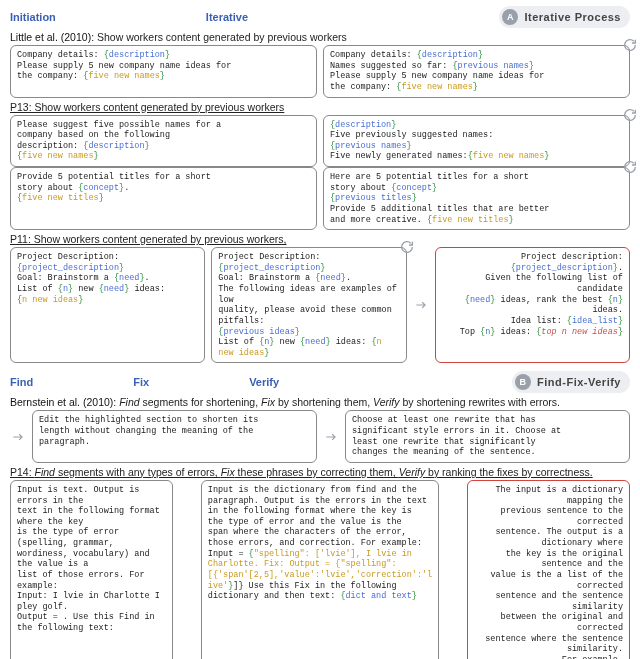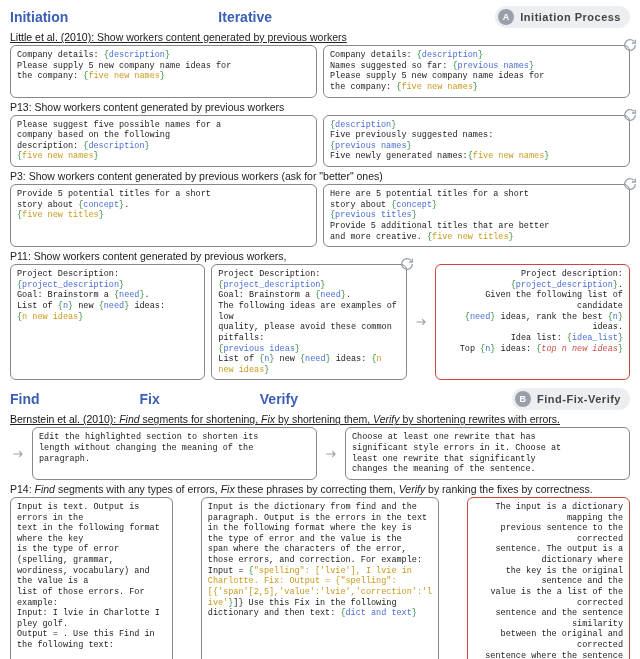--- a/index.html
+++ b/index.html
@@ -1,27 +1,27 @@
 <!DOCTYPE html>
 <html><head>
 <meta charset="utf-8">
 <style>
   * { box-sizing: border-box; margin: 0; padding: 0; }
   body { font-family: Arial, Helvetica, sans-serif; font-size: 10px; background: #fff; width: 640px; padding: 6px 10px 6px 10px; color: #222; }
   .section { margin-bottom: 8px; }
   .section-header { display: flex; align-items: center; justify-content: space-between; gap:6px; margin-bottom:3px; }
-  .stage-labels { display: flex; gap: 150px; font-weight: bold; color: #3B5FB5; font-size: 14px; }
+  .stage-labels { display: flex; gap: 150px; font-weight: bold; color: #3B5FB5; font-size: 11px; }
   .stage-labels.three { gap: 100px; }
   .stage-labels span { display:inline-block; }
   .badge { display:inline-flex; align-items:center; gap:6px; background:#eceef2; color:#444; font-weight:bold; font-size:11px; padding:3px 9px 3px 3px; border-radius:11px; letter-spacing:0.5px; }
   .badge .circ { width:16px; height:16px; border-radius:50%; background:#9aa0aa; color:#fff; display:flex; align-items:center; justify-content:center; font-size:9px; }
-  .source-row { font-size:10.5px; margin-bottom:2px;text-decoration:underline; }
+  .source-row { font-size:10.5px; margin-bottom:2px; }
   .source-row .src { color:#111; }
   .source-row .it { font-style: italic; }
-  .row-title { font-size:10.5px; margin:3px 0 2px 0; }
+  .row-title { font-size:10.5px; margin:3px 0 2px 0;text-decoration:underline; }
   .row-title .it { font-style: italic; }
   .cols { display:flex; gap:6px; align-items:stretch; }
   .cols .arrow-wrap { display:flex; flex-direction:column; align-items:center; justify-content:center; width:16px; }
   .box { border:1px solid #888; border-radius:6px; padding:4px 6px; font-family: "Courier New", Courier, monospace; font-size:8.5px; line-height:1.25; flex:1; background:#fff; min-height:28px; position:relative; }
   .box.red { border-color:#D0443F;text-align:right; }
   .box .brace { color:#2F8F3E; }
   .box .ph { color:#4A6FD4; }
   .box .redv { color:#C94F4A;font-style:italic; }
   .box .yel { color:#C99A1E; }
   .loop-icon { position:absolute; top:-9px; right:-9px; width:16px; height:16px; }
@@ -32,21 +32,21 @@
 <body>
 
 <div class="section">
   <div class="section-header">
     <div class="stage-labels">
       <span>Initiation</span>
       <span>Iterative</span>
     </div>
     <div class="badge">
       <span class="circ">A</span>
-      <span>Initiation Process</span>
+      <span>Iterative Process</span>
     </div>
   </div>
 
   <div class="source-row">
     <span class="src">Little et al. (2010): </span><span>Show workers content generated by previous workers</span>
   </div>
   <div class="cols">
     <div class="box"><span>Company details: <span class="brace">{</span><span class="ph">description</span><span class="brace">}</span><br>Please supply 5 new company name ideas for<br>the company: <span class="brace">{</span><span class="yel">five new names</span><span class="brace">}</span></span></div>
     <div class="box">
       <span>Company details: <span class="brace">{</span><span class="ph">description</span><span class="brace">}</span><br>Names suggested so far: <span class="brace">{</span><span class="ph">previous names</span><span class="brace">}</span><br>Please supply 5 new company name ideas for<br>the company: <span class="brace">{</span><span class="yel">five new names</span><span class="brace">}</span></span>
@@ -60,21 +60,20 @@
   <div class="cols">
     <div class="box"><span>Please suggest five possible names for a<br>company based on the following<br>description: <span class="brace">{</span><span class="ph">description</span><span class="brace">}</span><br><span class="brace">{</span><span class="yel">five new names</span><span class="brace">}</span></span></div>
     <div class="box">
       <span><span class="brace">{</span><span class="ph">description</span><span class="brace">}</span><br>Five previously suggested names:<br><span class="brace">{</span><span class="ph">previous names</span><span class="brace">}</span><br>Five newly generated names:<span class="brace">{</span><span class="yel">five new names</span><span class="brace">}</span></span>
       <span class="loop-icon"><svg viewBox="0 0 24 24">
             <path fill="none" stroke="#9aa0aa" stroke-width="2" d="M20 12a8 8 0 1 1-2.34-5.66M20 4v5h-5"></path>
           </svg></span>
     </div>
   </div>
 
-  <div class="row-title">P3: Show workers content generated by previous workers (ask for "better" ones)</div>
   <div class="cols">
     <div class="box"><span>Provide 5 potential titles for a short<br>story about <span class="brace">{</span><span class="ph">concept</span><span class="brace">}</span>.<br><span class="brace">{</span><span class="yel">five new titles</span><span class="brace">}</span></span></div>
     <div class="box">
       <span>Here are 5 potential titles for a short<br>story about <span class="brace">{</span><span class="ph">concept</span><span class="brace">}</span><br><span class="brace">{</span><span class="ph">previous titles</span><span class="brace">}</span><br>Provide 5 additional titles that are better<br>and more creative. <span class="brace">{</span><span class="yel">five new titles</span><span class="brace">}</span></span>
       <span class="loop-icon"><svg viewBox="0 0 24 24">
             <path fill="none" stroke="#9aa0aa" stroke-width="2" d="M20 12a8 8 0 1 1-2.34-5.66M20 4v5h-5"></path>
           </svg></span>
     </div>
   </div>
 

